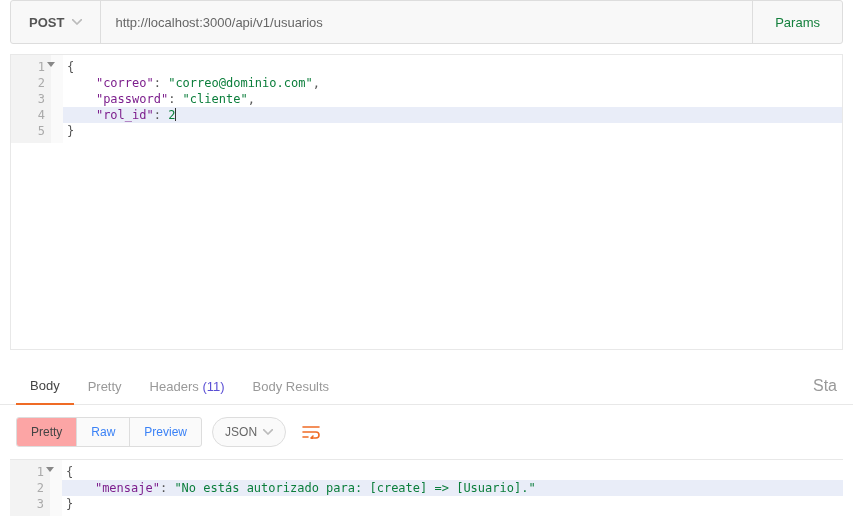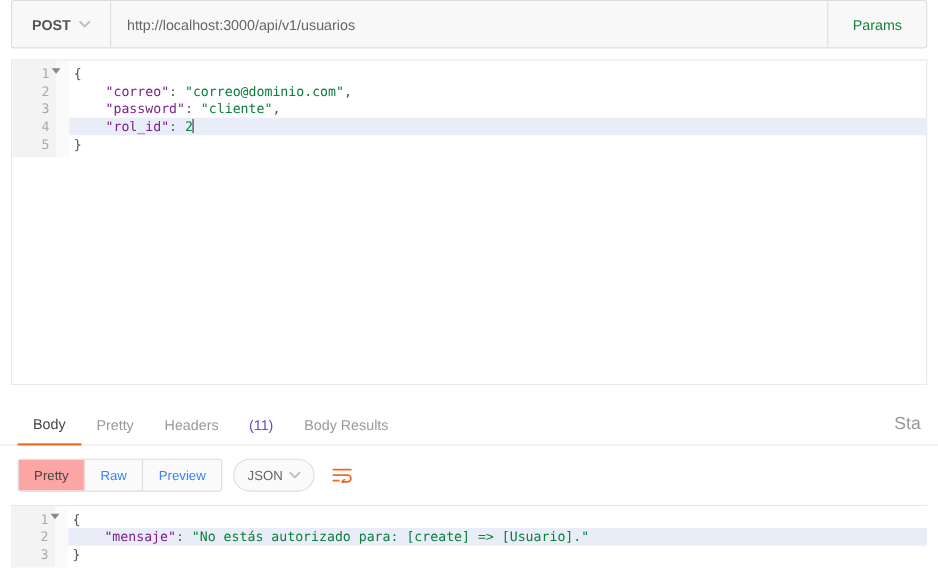--- a/index.html
+++ b/index.html
@@ -24,21 +24,21 @@
   
   .tok-brace { color: #555; }
   .tok-key { color: #7d1f8d; }
   .tok-str { color: #0b7e3b; }
   .tok-punct { color: #555; }
   .tok-num { color: #0b7e3b; }
   
   .tabs-row { display: flex; align-items: center; border-bottom: 1px solid #e8e8e8; margin-top: 18px; padding: 0 16px; font-size: 13px; color: #999; position: relative; }
   .tab { padding: 10px 14px; cursor: pointer; }
   .tab.active { color: #444; font-weight: 500; border-bottom: 2px solid #ef6b25; margin-bottom: -1px; }
-  .tab .count { color: #5b4fd4; margin-left: 24px; }
+  .tab .count { color: #5b4fd4; }
   .right-meta { margin-left: auto; font-size: 16px; color: #999; padding-right: 0; }
   
   .controls-row { display: flex; align-items: center; gap: 10px; padding: 12px 16px; }
   .btn-group { display: inline-flex; border: 1px solid #ddd; border-radius: 3px; overflow: hidden; background: #fafafa; }
   .btn-seg { padding: 7px 14px; font-size: 12px; color: #3b82f6; border-right: 1px solid #ddd; cursor: pointer; }
   .btn-seg:last-child { border-right: none; }
   .btn-seg.active { color: #444; background: #fca5a5; }
   .select-pill { display: inline-flex; align-items: center; padding: 7px 12px; border: 1px solid #ddd; border-radius: 15px; background: #fafafa; color: #666; font-size: 12px; cursor: pointer; }
   .select-pill svg { margin-left: 6px; }
   .wrap-btn { display: inline-flex; align-items: center; justify-content: center; width: 30px; height: 30px; cursor: pointer; color: #ef6b25; }

